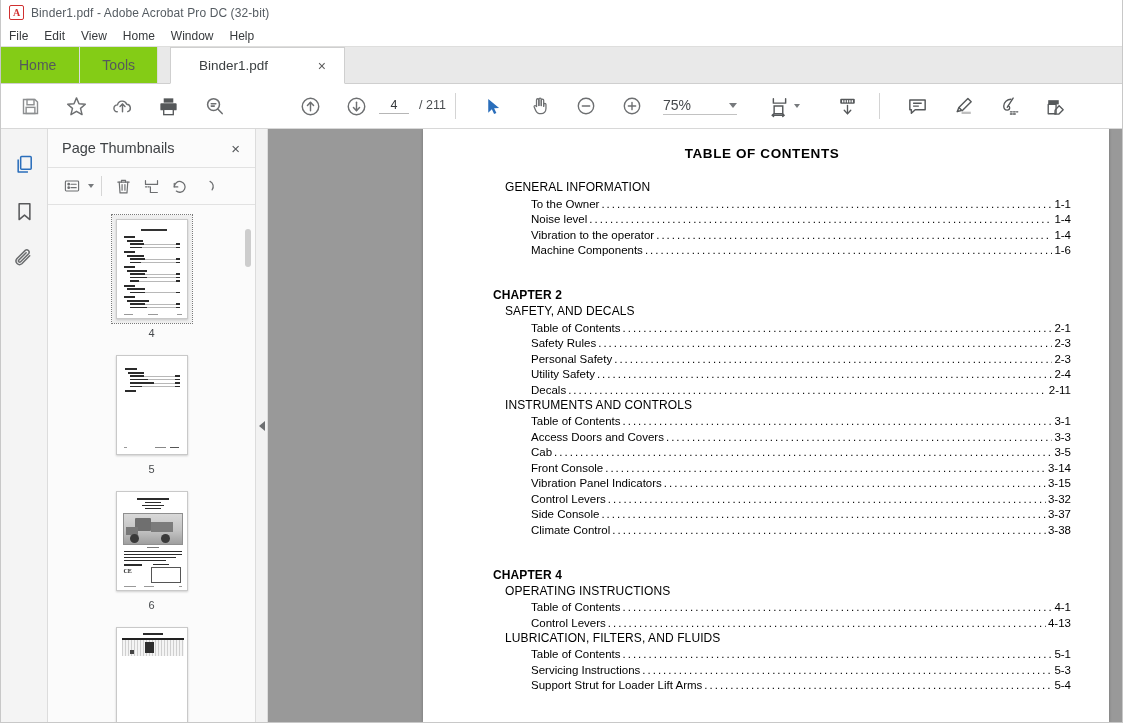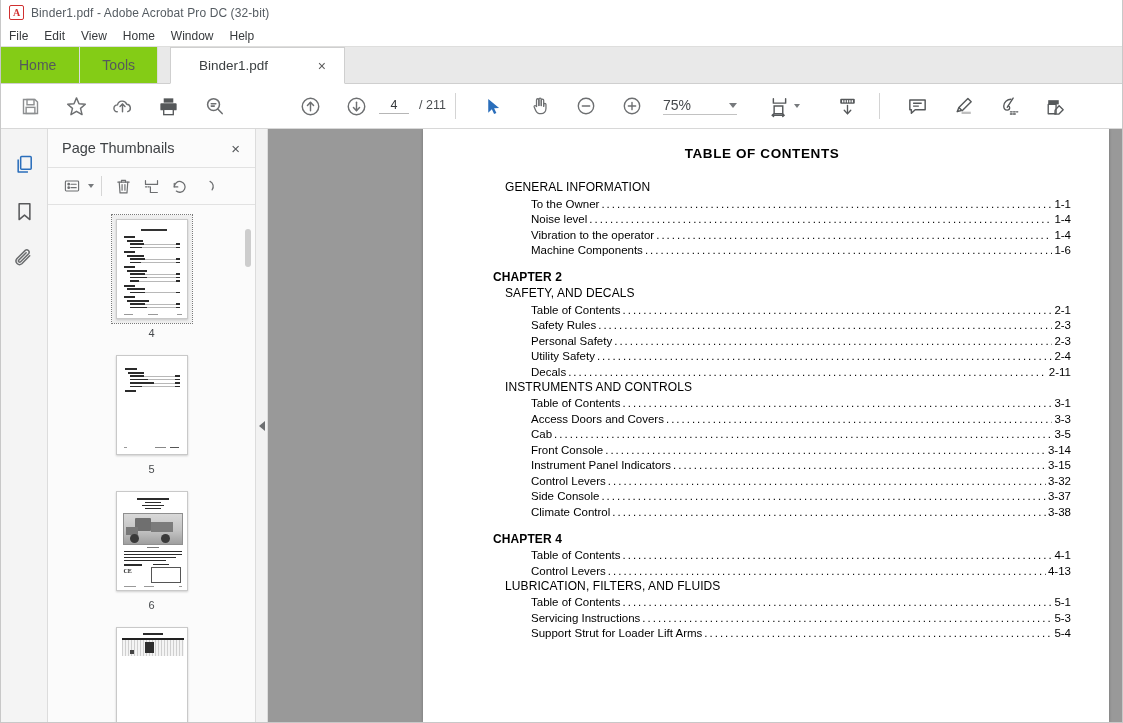--- a/index.html
+++ b/index.html
@@ -317,21 +317,21 @@
     text-align: center;
     font-size: 13.5px;
     font-weight: bold;
     letter-spacing: 0.6px;
     margin: 5px 0 19px 0;
   }
   .chapter {
     font-size: 12px;
     font-weight: bold;
     letter-spacing: 0.1px;
-    margin-top: 14px;
+    margin-top: 32px;
     padding-left: 40px;
   }
   .chapter.first { margin-top: 0; }
   .chapter-sub {
     font-size: 12px;
     letter-spacing: 0.1px;
     padding-left: 52px;
     margin-top: 2px;
   }
   .toc-row {
@@ -812,40 +812,41 @@
                 <span class="t-label">Cab</span>
                 <span class="t-dots">......................................................................................................................................................................................................................</span>
                 <span class="t-page">3-5</span>
               </div>
               <div class="toc-row">
                 <span class="t-label">Front Console</span>
                 <span class="t-dots">......................................................................................................................................................................................................................</span>
                 <span class="t-page">3-14</span>
               </div>
               <div class="toc-row">
-                <span class="t-label">Instrument Panel Indicators</span>
+                <span class="t-label">Vibration Panel Indicators</span>
                 <span class="t-dots">......................................................................................................................................................................................................................</span>
                 <span class="t-page">3-15</span>
               </div>
               <div class="toc-row">
                 <span class="t-label">Control Levers</span>
                 <span class="t-dots">......................................................................................................................................................................................................................</span>
                 <span class="t-page">3-32</span>
               </div>
               <div class="toc-row">
                 <span class="t-label">Side Console</span>
                 <span class="t-dots">......................................................................................................................................................................................................................</span>
                 <span class="t-page">3-37</span>
               </div>
               <div class="toc-row">
                 <span class="t-label">Climate Control</span>
                 <span class="t-dots">......................................................................................................................................................................................................................</span>
                 <span class="t-page">3-38</span>
               </div>
               <div class="chapter">CHAPTER 4</div>
+              <div class="chapter-sub">OPERATING INSTRUCTIONS</div>
               <div class="toc-row">
                 <span class="t-label">Table of Contents</span>
                 <span class="t-dots">......................................................................................................................................................................................................................</span>
                 <span class="t-page">4-1</span>
               </div>
               <div class="toc-row">
                 <span class="t-label">Control Levers</span>
                 <span class="t-dots">......................................................................................................................................................................................................................</span>
                 <span class="t-page">4-13</span>
               </div>

